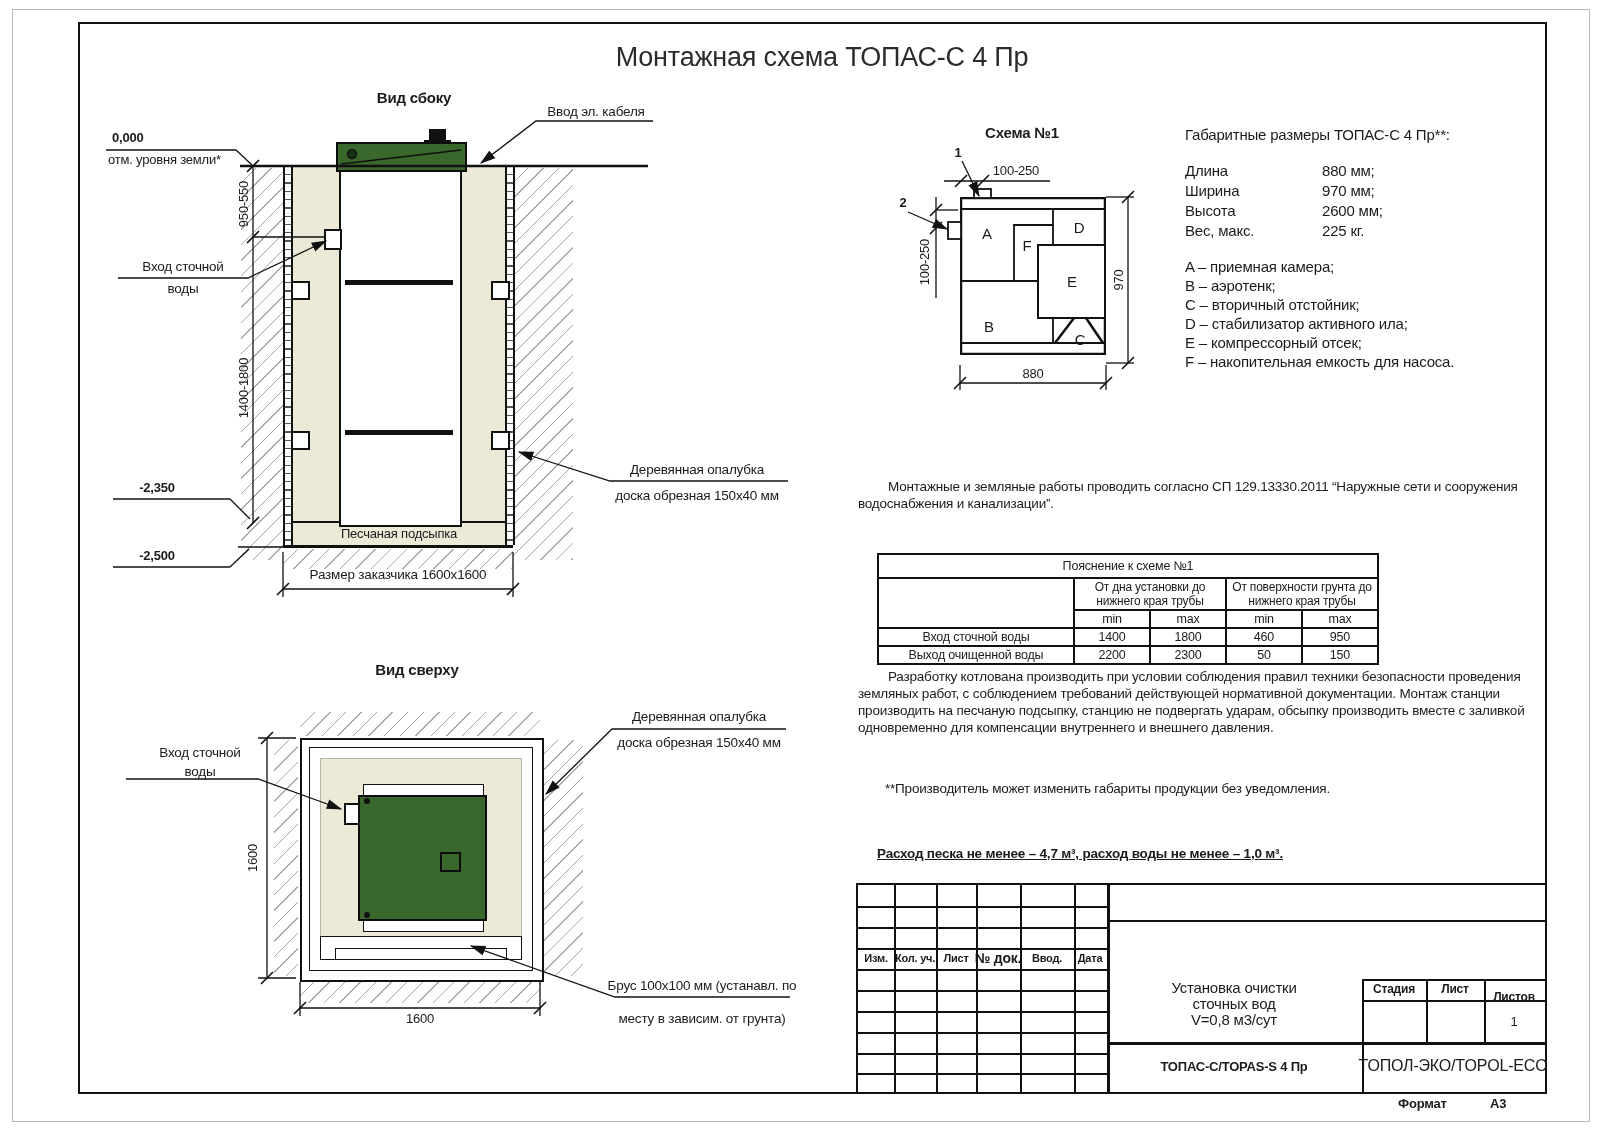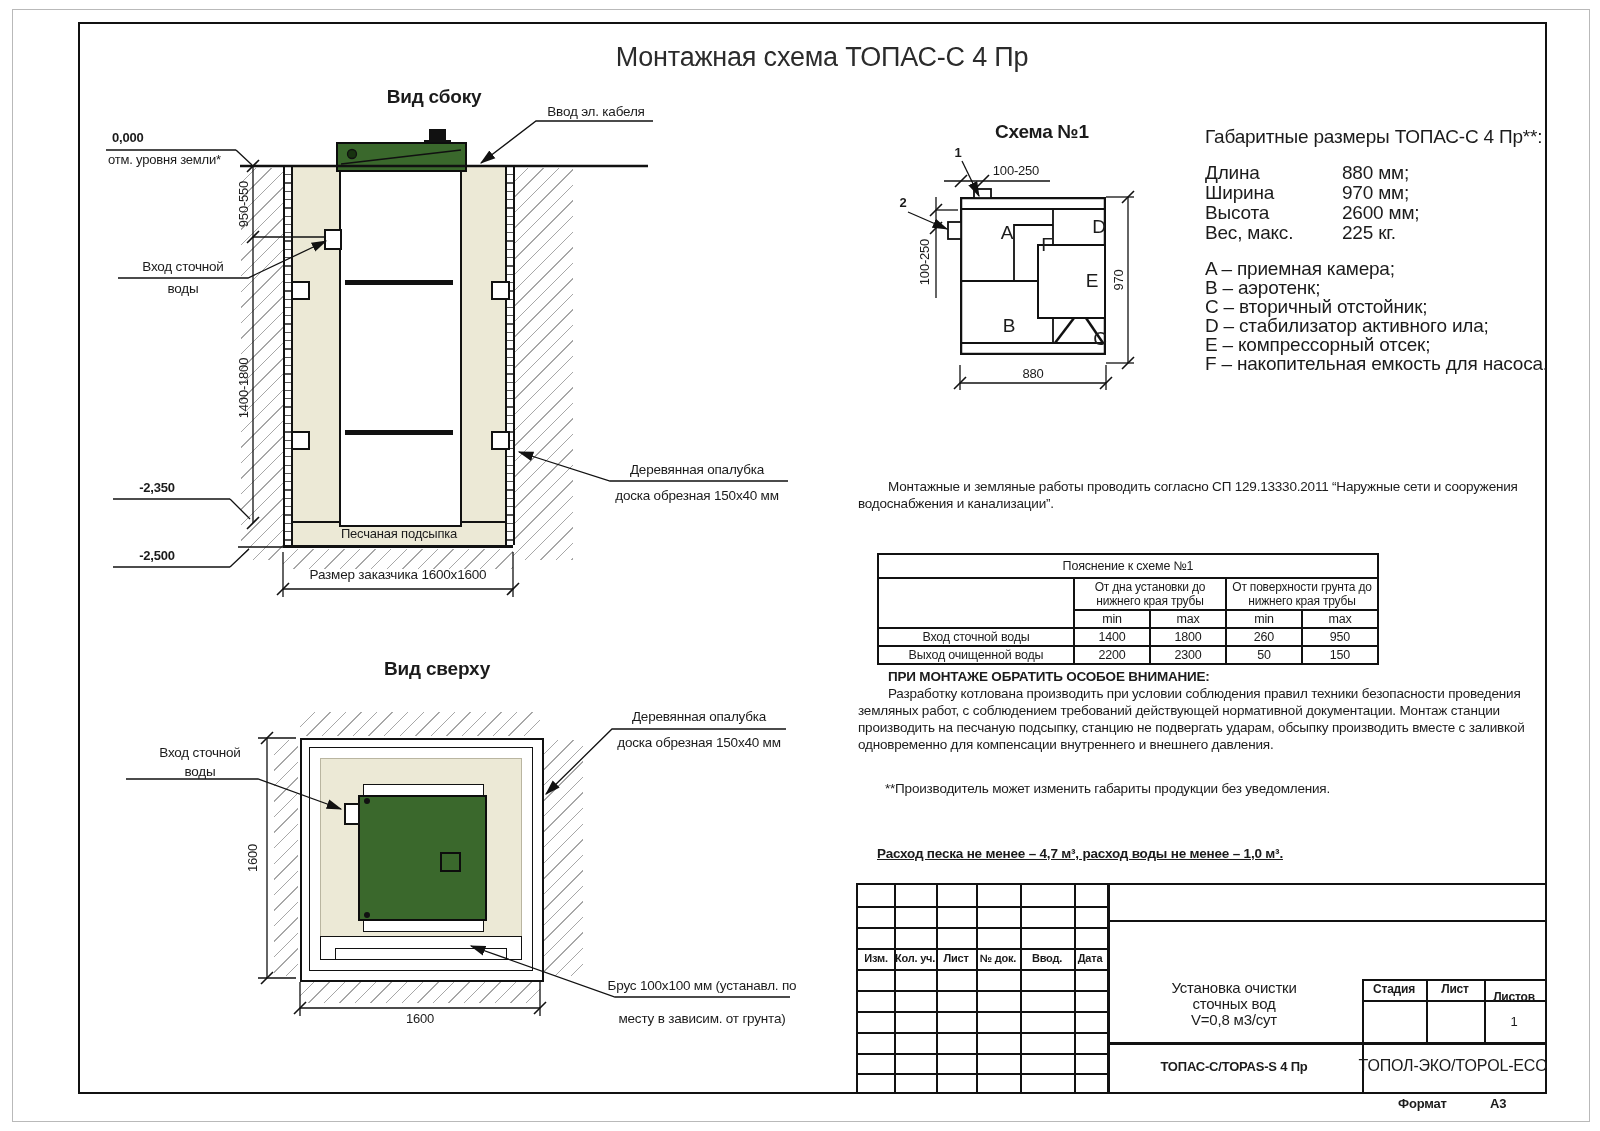--- a/index.html
+++ b/index.html
@@ -13,21 +13,21 @@
   .rot{transform:translate(-50%,-50%) rotate(-90deg);white-space:nowrap;}
   .hatch{position:absolute;background:repeating-linear-gradient(135deg,transparent 0 10px,#8a8a8a 10px 11px);opacity:.75;}
   .sand{position:absolute;background:#ece9d6;}
   .fwv{position:absolute;background:#fff repeating-linear-gradient(180deg,rgba(255,255,255,0) 0 7px,#555 7px 8.3px);border-left:2px solid #111;border-right:2px solid #111;}
   .tank{position:absolute;background:#fff;border:2.5px solid #111;}
   .bar{position:absolute;background:#111;}
   .stub{position:absolute;background:#fff;border:2px solid #111;}
   .lid{position:absolute;background:#3a682c;border:2px solid #0d0d0d;}
   .overlay{position:absolute;left:0;top:0;z-index:6;pointer-events:none;}
   .txt{z-index:8;}
-  .t13{font-size:13px;} .t14{font-size:13.5px;} .t15{font-size:19px;margin-left:20px;}
+  .t13{font-size:13px;} .t14{font-size:13.5px;} .t15{font-size:15px;}
   .b{font-weight:bold;}
   .par{position:absolute;font-size:13.5px;line-height:17px;z-index:8;}
   .par p{margin:0;text-indent:30px;}
   .expl{position:absolute;border-collapse:collapse;z-index:8;font-size:12.5px;}
   .expl td{border:2px solid #111;text-align:center;padding:1px 2px;line-height:14px;}
   .stamp{position:absolute;left:856px;top:883px;width:687px;height:207px;border:2px solid #111;z-index:8;}
   .sline{position:absolute;background:#111;}
   .underl{text-decoration:underline;}
 </style>
 </head>
@@ -172,35 +172,34 @@
     <tr>
       <td style="width:70px;">min</td>
       <td style="width:70px;">max</td>
       <td style="width:70px;">min</td>
       <td style="width:70px;">max</td>
     </tr>
     <tr>
       <td>Вход сточной воды</td>
       <td>1400</td>
       <td>1800</td>
-      <td>260</td>
+      <td>460</td>
       <td>950</td>
     </tr>
     <tr>
       <td>Выход очищенной воды</td>
       <td>2200</td>
       <td>2300</td>
       <td>50</td>
       <td>150</td>
     </tr>
   </tbody>
     </table>
 
   <div class="par" style="left:858px;top:668px;width:700px;">
-    <p class="b">ПРИ МОНТАЖЕ ОБРАТИТЬ ОСОБОЕ ВНИМАНИЕ:</p>
     <p>Разработку котлована производить при условии соблюдения правил техники безопасности проведения земляных работ, с соблюдением требований действующей нормативной документации. Монтаж станции производить на песчаную подсыпку, станцию не подвергать ударам, обсыпку производить вместе с заливкой одновременно для компенсации внутреннего и внешнего давления.</p>
   </div>
   <div class="par" style="left:855px;top:780px;width:700px;">
     <p>**Производитель может изменить габариты продукции без уведомления.</p>
   </div>
   <div class="lbl txt t14 b underl" style="left:877px;top:846px;">Расход песка не менее – 4,7 м³, расход воды не менее – 1,0 м³.</div>
 
   <div class="stamp">
 
     <div class="sline" style="left:36px;top:0;width:2px;height:207px;"></div>
@@ -224,21 +223,21 @@
     <div class="sline" style="left:0;top:188px;width:249px;height:1.5px;"></div>
 
     <div class="sline" style="left:249px;top:35px;width:438px;height:2px;"></div>
     <div class="sline" style="left:504px;top:94px;width:183px;height:2px;"></div>
     <div class="sline" style="left:504px;top:115px;width:183px;height:2px;"></div>
     <div class="sline" style="left:249px;top:157px;width:438px;height:2.5px;"></div>
 
     <div class="lbl ctr b" style="left:18px;top:73px;font-size:11px;">Изм.</div>
     <div class="lbl ctr b" style="left:57px;top:73px;font-size:11px;">Кол. уч.</div>
     <div class="lbl ctr b" style="left:98px;top:73px;font-size:11px;">Лист</div>
-    <div class="lbl ctr b" style="left:140px;top:73px;font-size:11px;text-align:right;">№ док.</div>
+    <div class="lbl ctr b" style="left:140px;top:73px;font-size:14px;text-align:right;">№ док.</div>
     <div class="lbl ctr b" style="left:189px;top:73px;font-size:11px;">Ввод.</div>
     <div class="lbl ctr b" style="left:232px;top:73px;font-size:11px;">Дата</div>
     <div class="lbl ctr" style="left:376px;top:102px;font-size:15px;">Установка очистки</div>
     <div class="lbl ctr" style="left:376px;top:118px;font-size:15px;">сточных вод</div>
     <div class="lbl ctr" style="left:376px;top:134px;font-size:15px;">V=0,8 м3/сут</div>
     <div class="lbl ctr b" style="left:376px;top:181px;font-size:13px;">ТОПАС-С/TOPAS-S 4 Пр</div>
     <div class="lbl ctr b" style="left:536px;top:104px;font-size:12px;">Стадия</div>
     <div class="lbl ctr b" style="left:597px;top:104px;font-size:12px;">Лист</div>
     <div class="lbl ctr b" style="left:656px;top:104px;font-size:12px;margin-top:8px;">Листов</div>
     <div class="lbl ctr" style="left:656px;top:136px;font-size:13px;">1</div>

